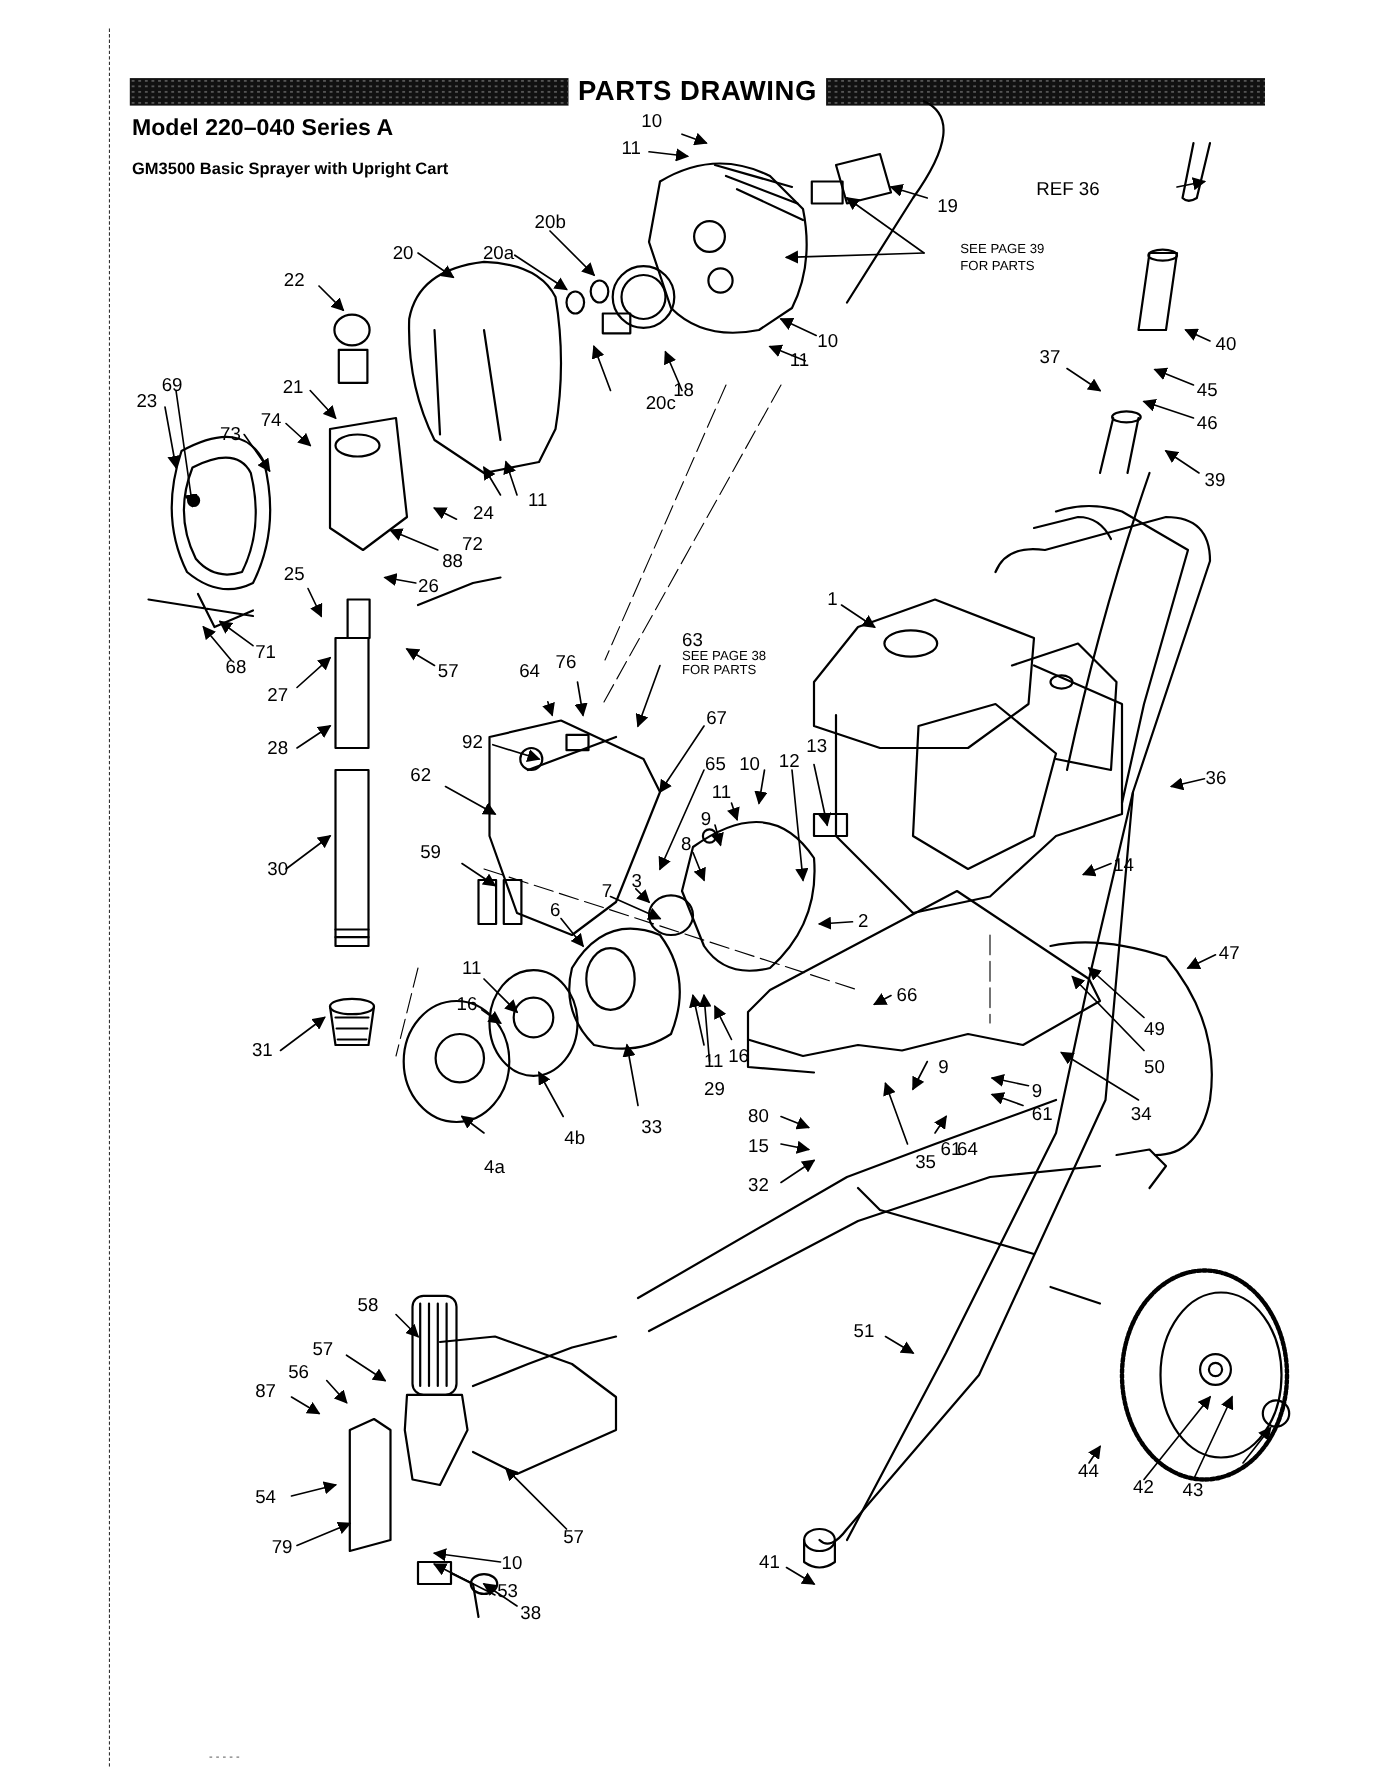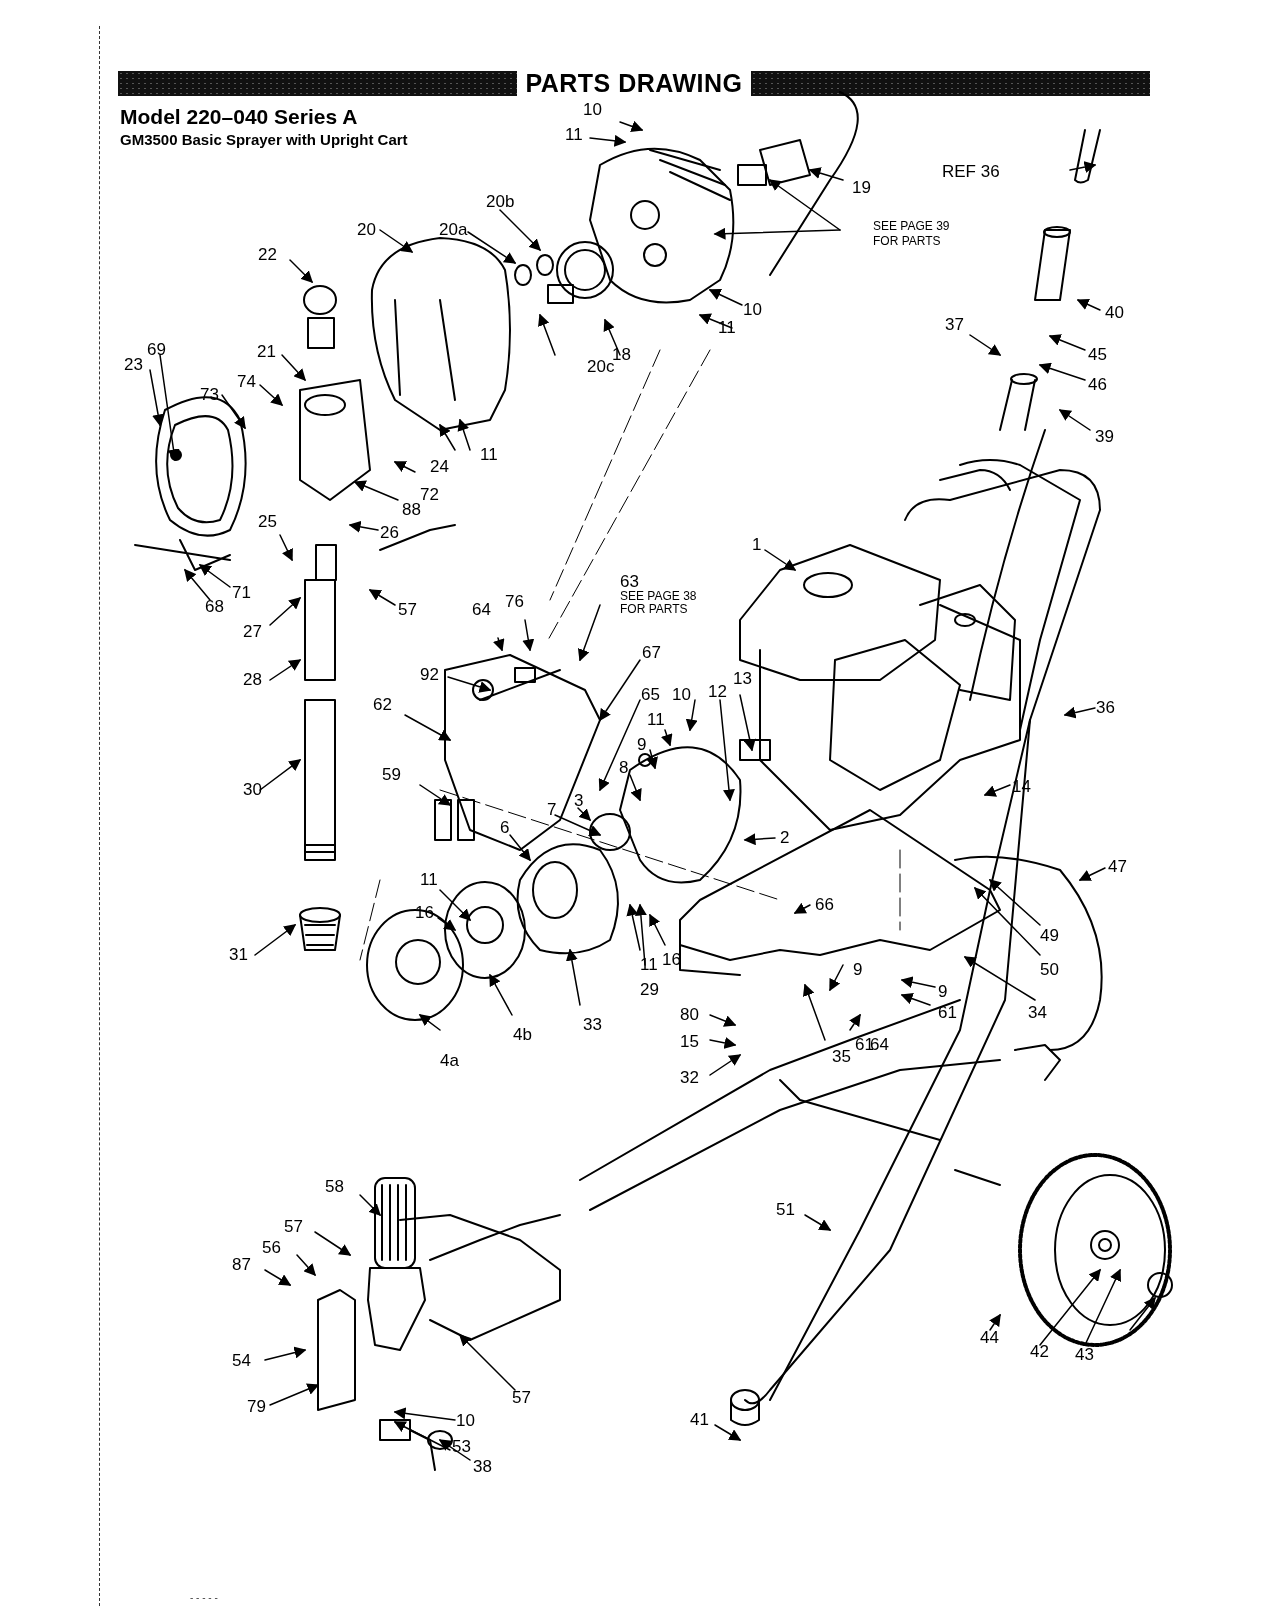--- a/index.html
+++ b/index.html
@@ -8,21 +8,21 @@
   .binding-line { position: absolute; left: 99px; top: 26px; width: 0; height: 1580px;
                   border-left: 1.5px dashed #333; }
   .banner { position: absolute; left: 118px; top: 71px; width: 1032px; height: 25px;
             display: flex; align-items: center; }
   .banner .bar { flex: 1; height: 25px; background: #111;
                  background-image: radial-gradient(#555 1px, transparent 1px);
                  background-size: 6px 5px; }
   .banner .title { padding: 0 8px; font-weight: bold; font-size: 25px; letter-spacing: 0.5px;
                    line-height: 25px; background: #fff; white-space: nowrap; }
   .model { position: absolute; left: 120px; top: 105px; font-weight: bold; font-size: 21px; }
-  .subtitle { position: absolute; left: 120px; top: 131px; font-weight: bold; font-size: 15px; }
+  .subtitle { position: absolute; left: 120px; top: 145px; font-weight: bold; font-size: 15px; }
   svg.drawing { position: absolute; left: 0; top: 0; }
   .callout { font-family: "Liberation Sans", sans-serif; font-size: 17px; fill: #000; }
   .note { font-family: "Liberation Sans", sans-serif; font-size: 12px; fill: #000; }
   .footer { position: absolute; left: 190px; top: 1592px; font-size: 10px; color: #444; }
 </style>
 </head>
 <body>
 
 <div class="binding-line"></div>
 

